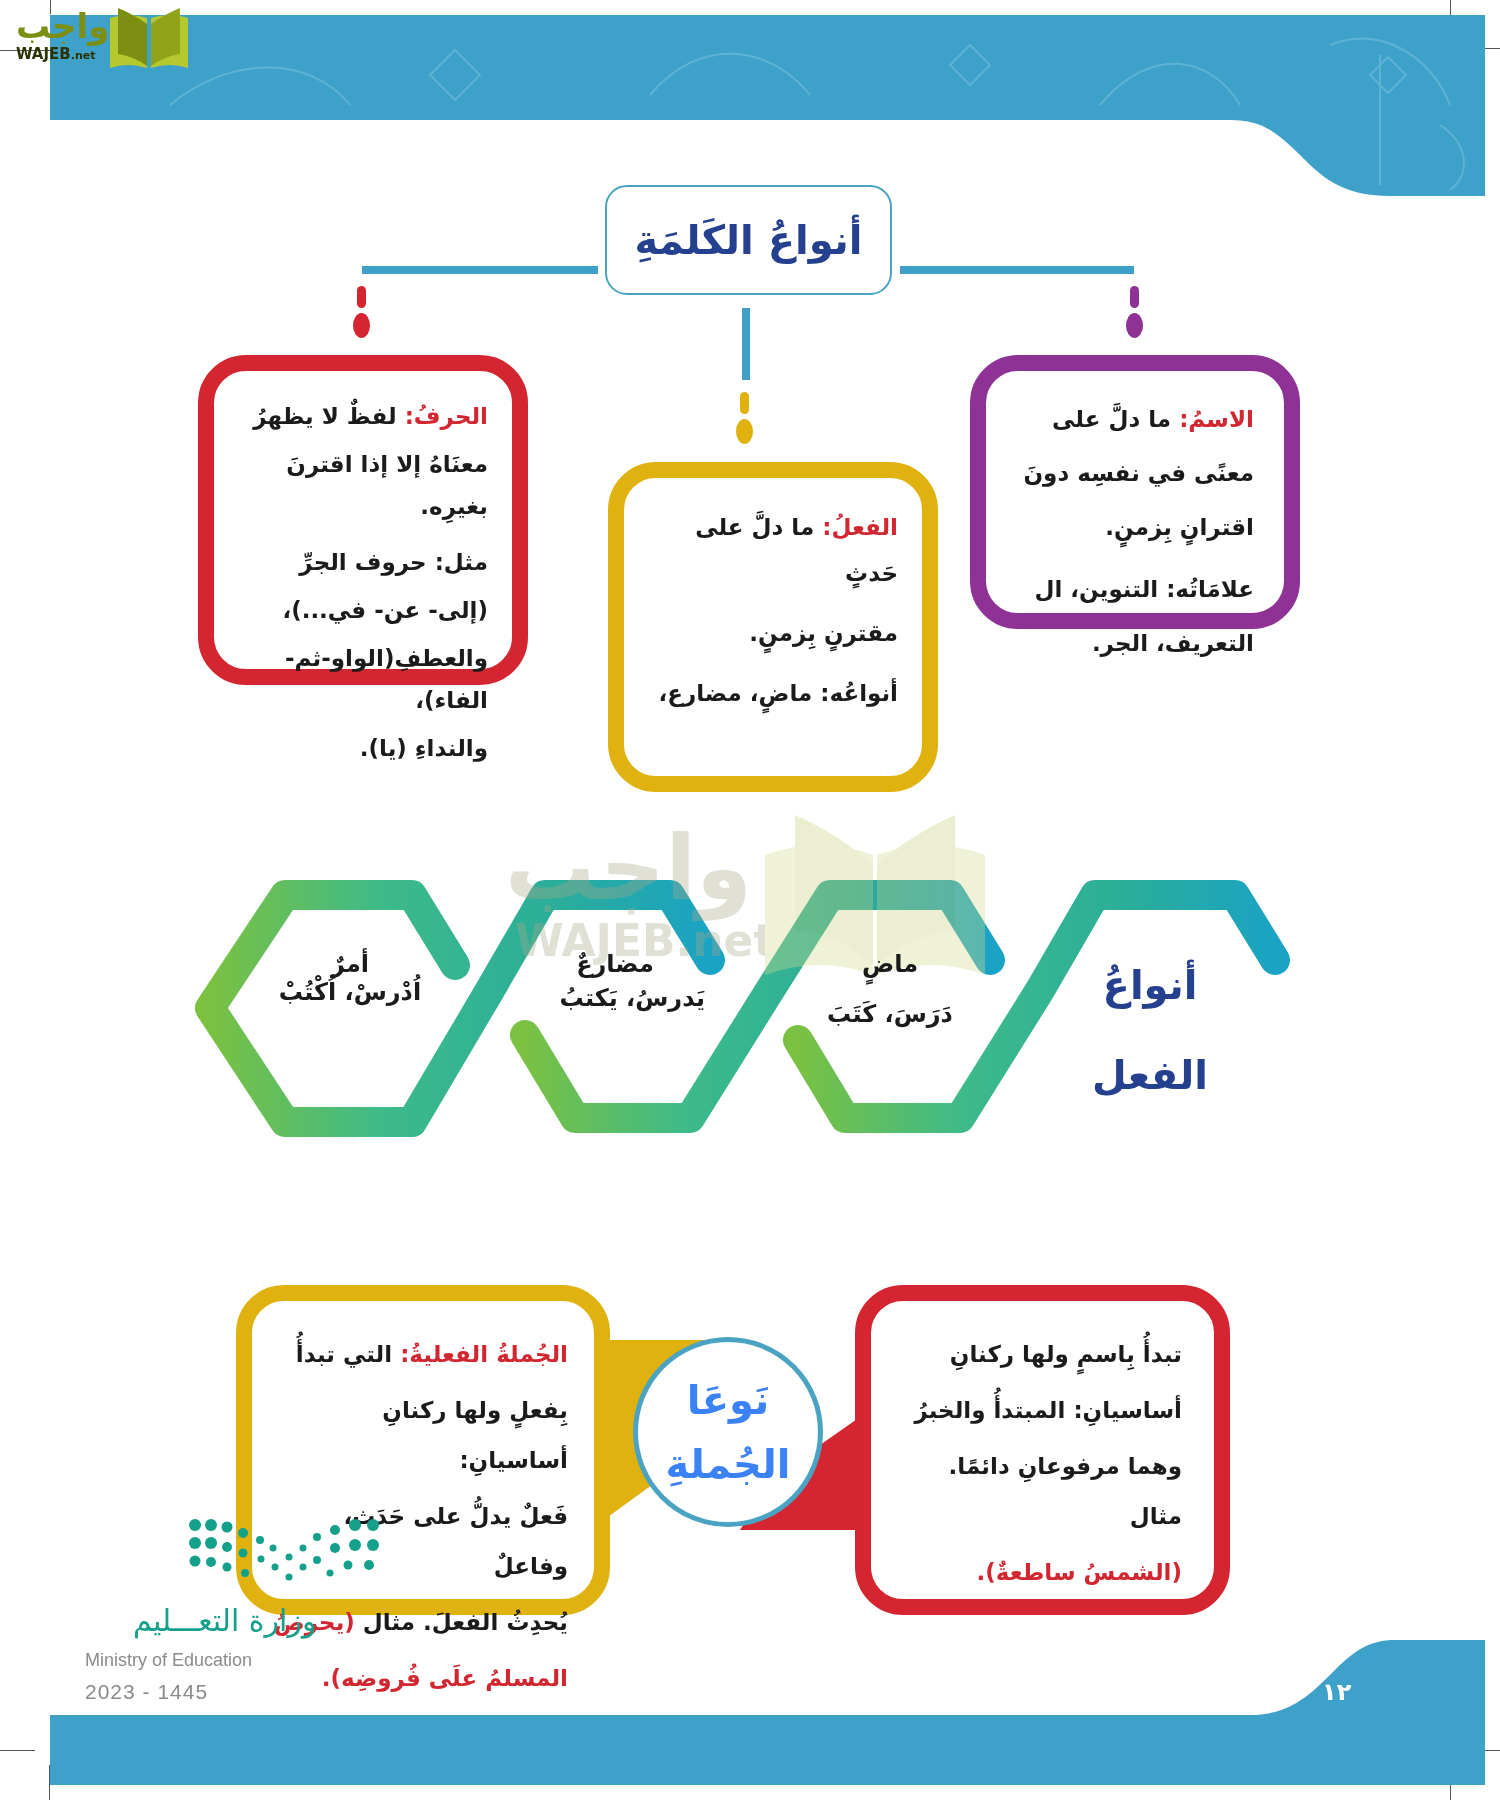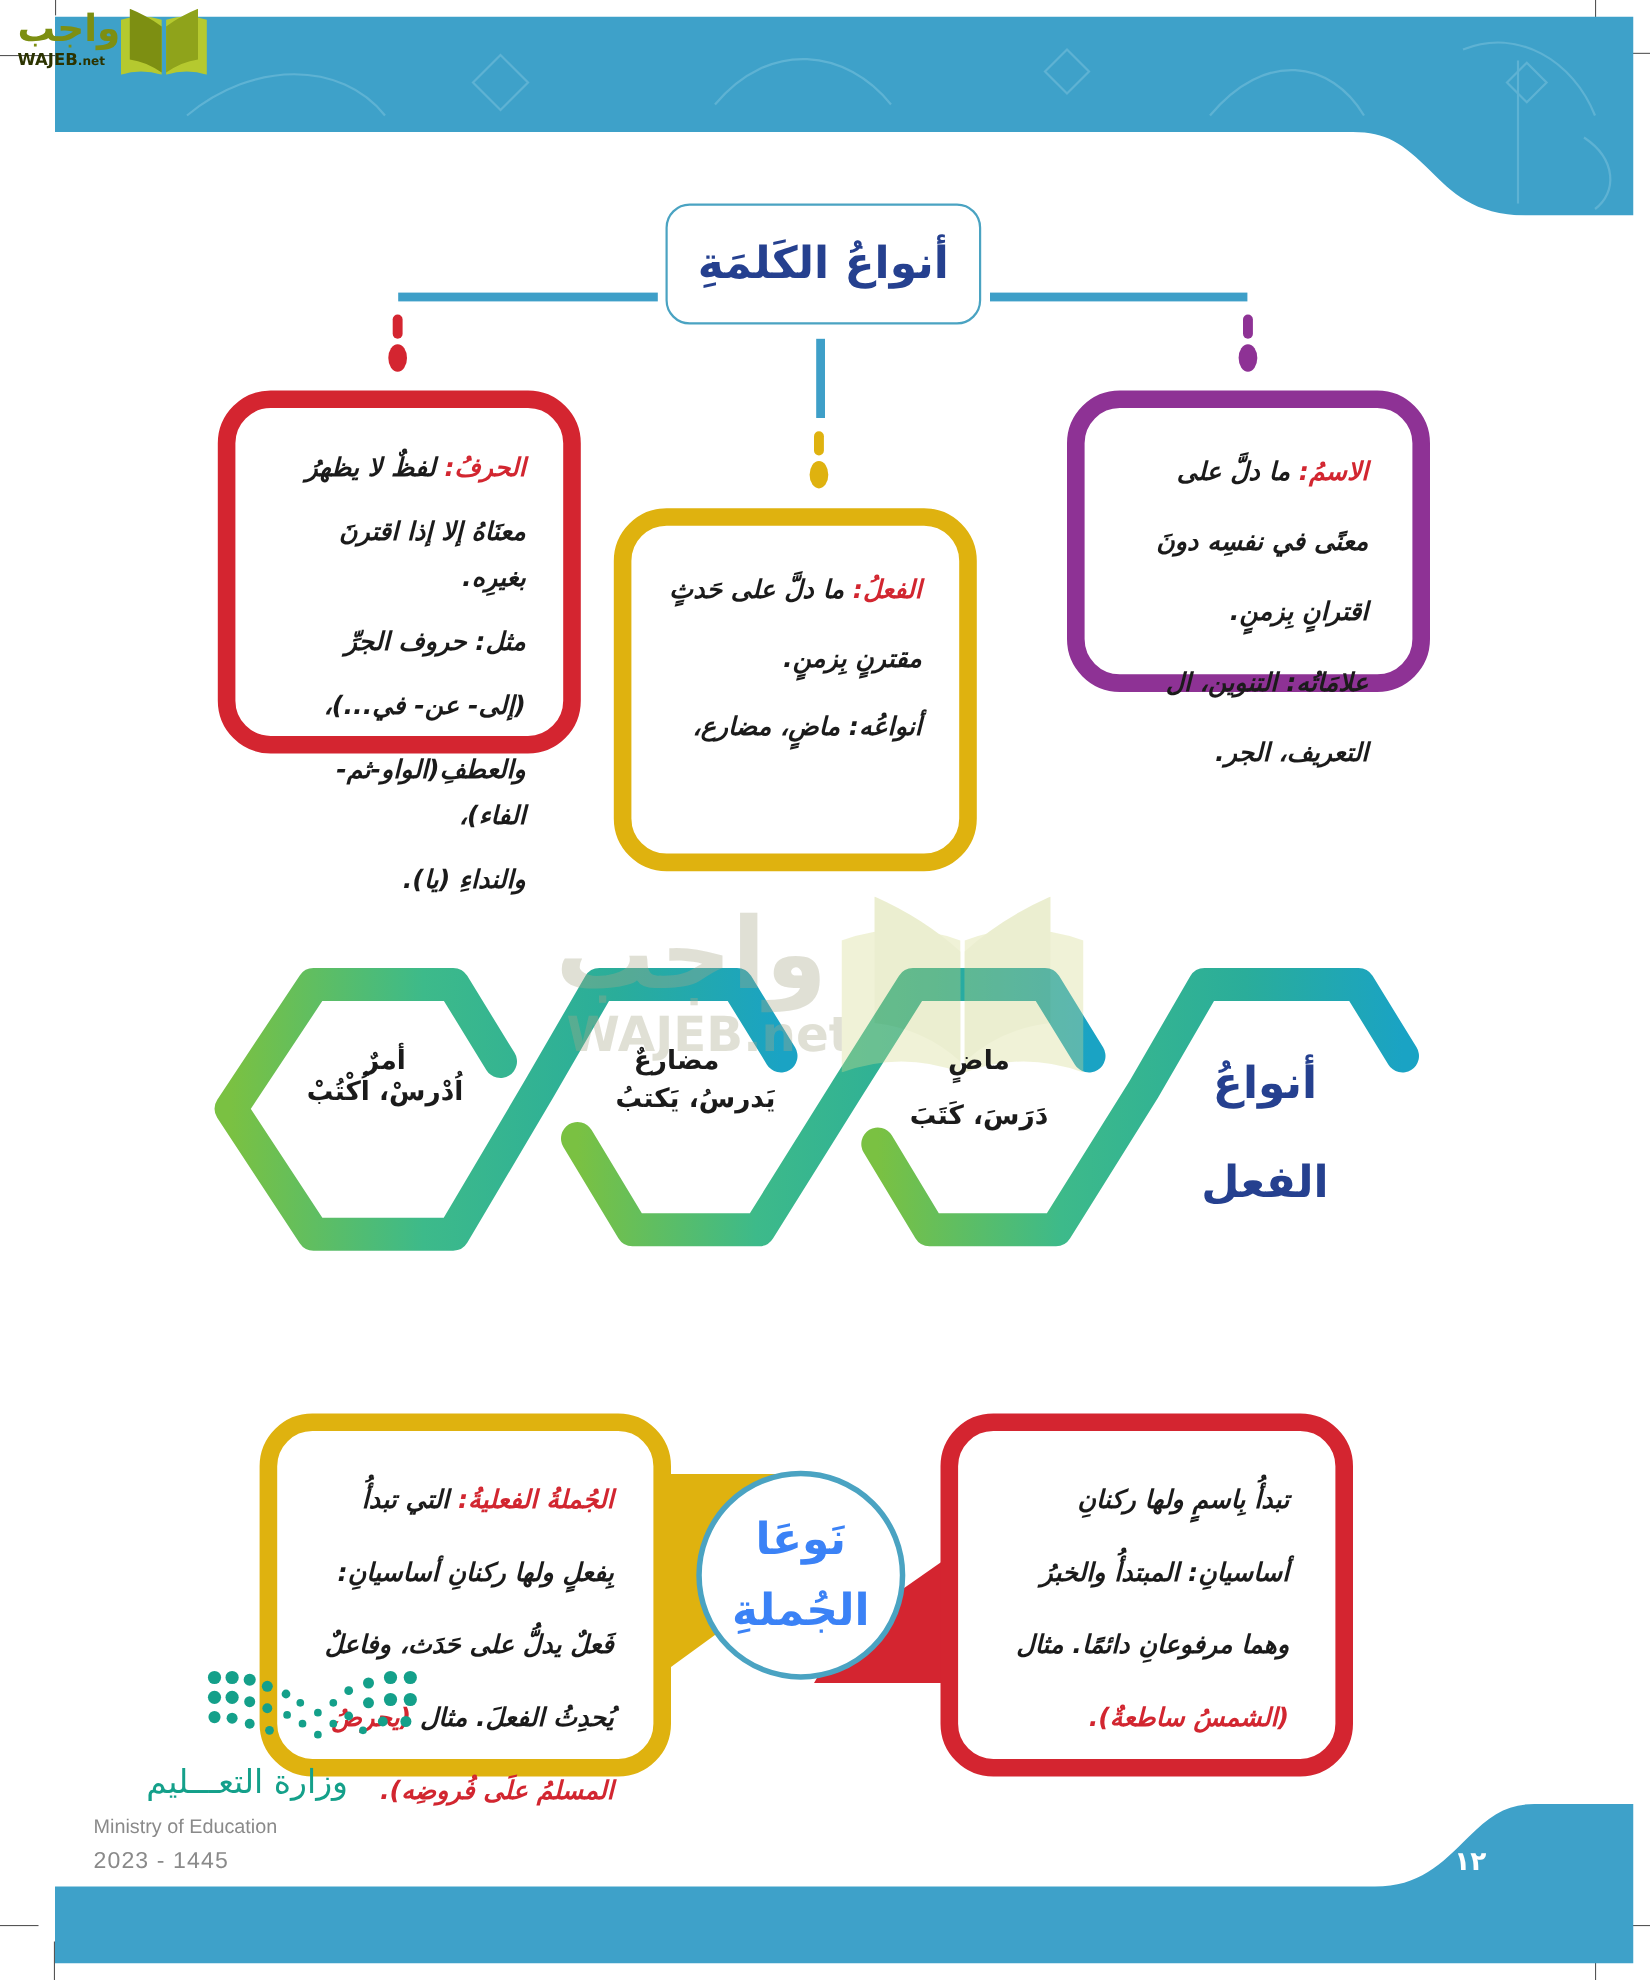--- a/index.html
+++ b/index.html
@@ -29,21 +29,21 @@
   .pin .stem { position:absolute; left: 4px; top: 0; width: 9px; height: 22px; border-radius: 5px; }
   .pin .ball { position:absolute; left: 0; top: 27px; width: 17px; height: 25px; border-radius: 50%; }
   
   .card {
     position: absolute; box-sizing: border-box; background: #fff;
     border-style: solid; border-width: 16px; border-radius: 48px;
     direction: rtl; text-align: right;
     padding: 18px 18px 10px 14px;
     font-size: 23px; font-weight: bold; color: #1b1b1b; line-height: 42px;
   }
-  .card p { margin: 16px; font-style: italic; }
+  .card p { margin: 6px; }
   .card .gap { margin-top: 14px; }
   .kw { color: #d22630; }
   
   .hex-label { position: absolute; direction: rtl; text-align: center; color: #1b1b1b; font-weight: bold; }
   .hex-title { font-size: 24px; }
   .hex-ex { font-size: 24px; }
   .verbs-title { font-size: 40px; font-weight: bold; color: #25408f; direction: rtl; text-align: center; line-height: 90px; }
   
   .circle {
     left: 633px; top: 1337px; width: 190px; height: 190px; box-sizing: border-box;
@@ -117,21 +117,21 @@
 
 <div class="card" style="left:198px;top:355px;width:330px;height:330px;border-color:#d42530;">
   <p><span class="kw">الحرفُ:</span> <span>لفظٌ لا يظهرُ</span></p>
   <p>معنَاهُ إلا إذا اقترنَ بغيرِه.</p>
   <p class="gap">مثل: حروف الجرِّ</p>
   <p>(إلى- عن- في...)،</p>
   <p>والعطفِ(الواو-ثم- الفاء)،</p>
   <p>والنداءِ (يا).</p>
 </div>
 
-<div class="card" style="left:558px;top:462px;width:330px;height:330px;border-color:#dfb20f;line-height:46px;padding-top:20px;">
+<div class="card" style="left:608px;top:462px;width:330px;height:330px;border-color:#dfb20f;line-height:46px;padding-top:20px;">
   <p><span class="kw">الفعلُ:</span> <span>ما دلَّ على حَدثٍ</span></p>
   <p class="gap">مقترنٍ بِزمنٍ.</p>
   <p class="gap">أنواعُه: ماضٍ، مضارع،</p>
 </div>
 
 <div class="card" style="left:970px;top:355px;width:330px;height:274px;border-color:#8e3295;line-height:48px;padding-right:24px;">
   <p><span class="kw">الاسمُ:</span> <span>ما دلَّ على</span></p>
   <p>معنًى في نفسِه دونَ</p>
   <p>اقترانٍ بِزمنٍ.</p>
   <p class="gap">علامَاتُه: التنوين، ال</p>

